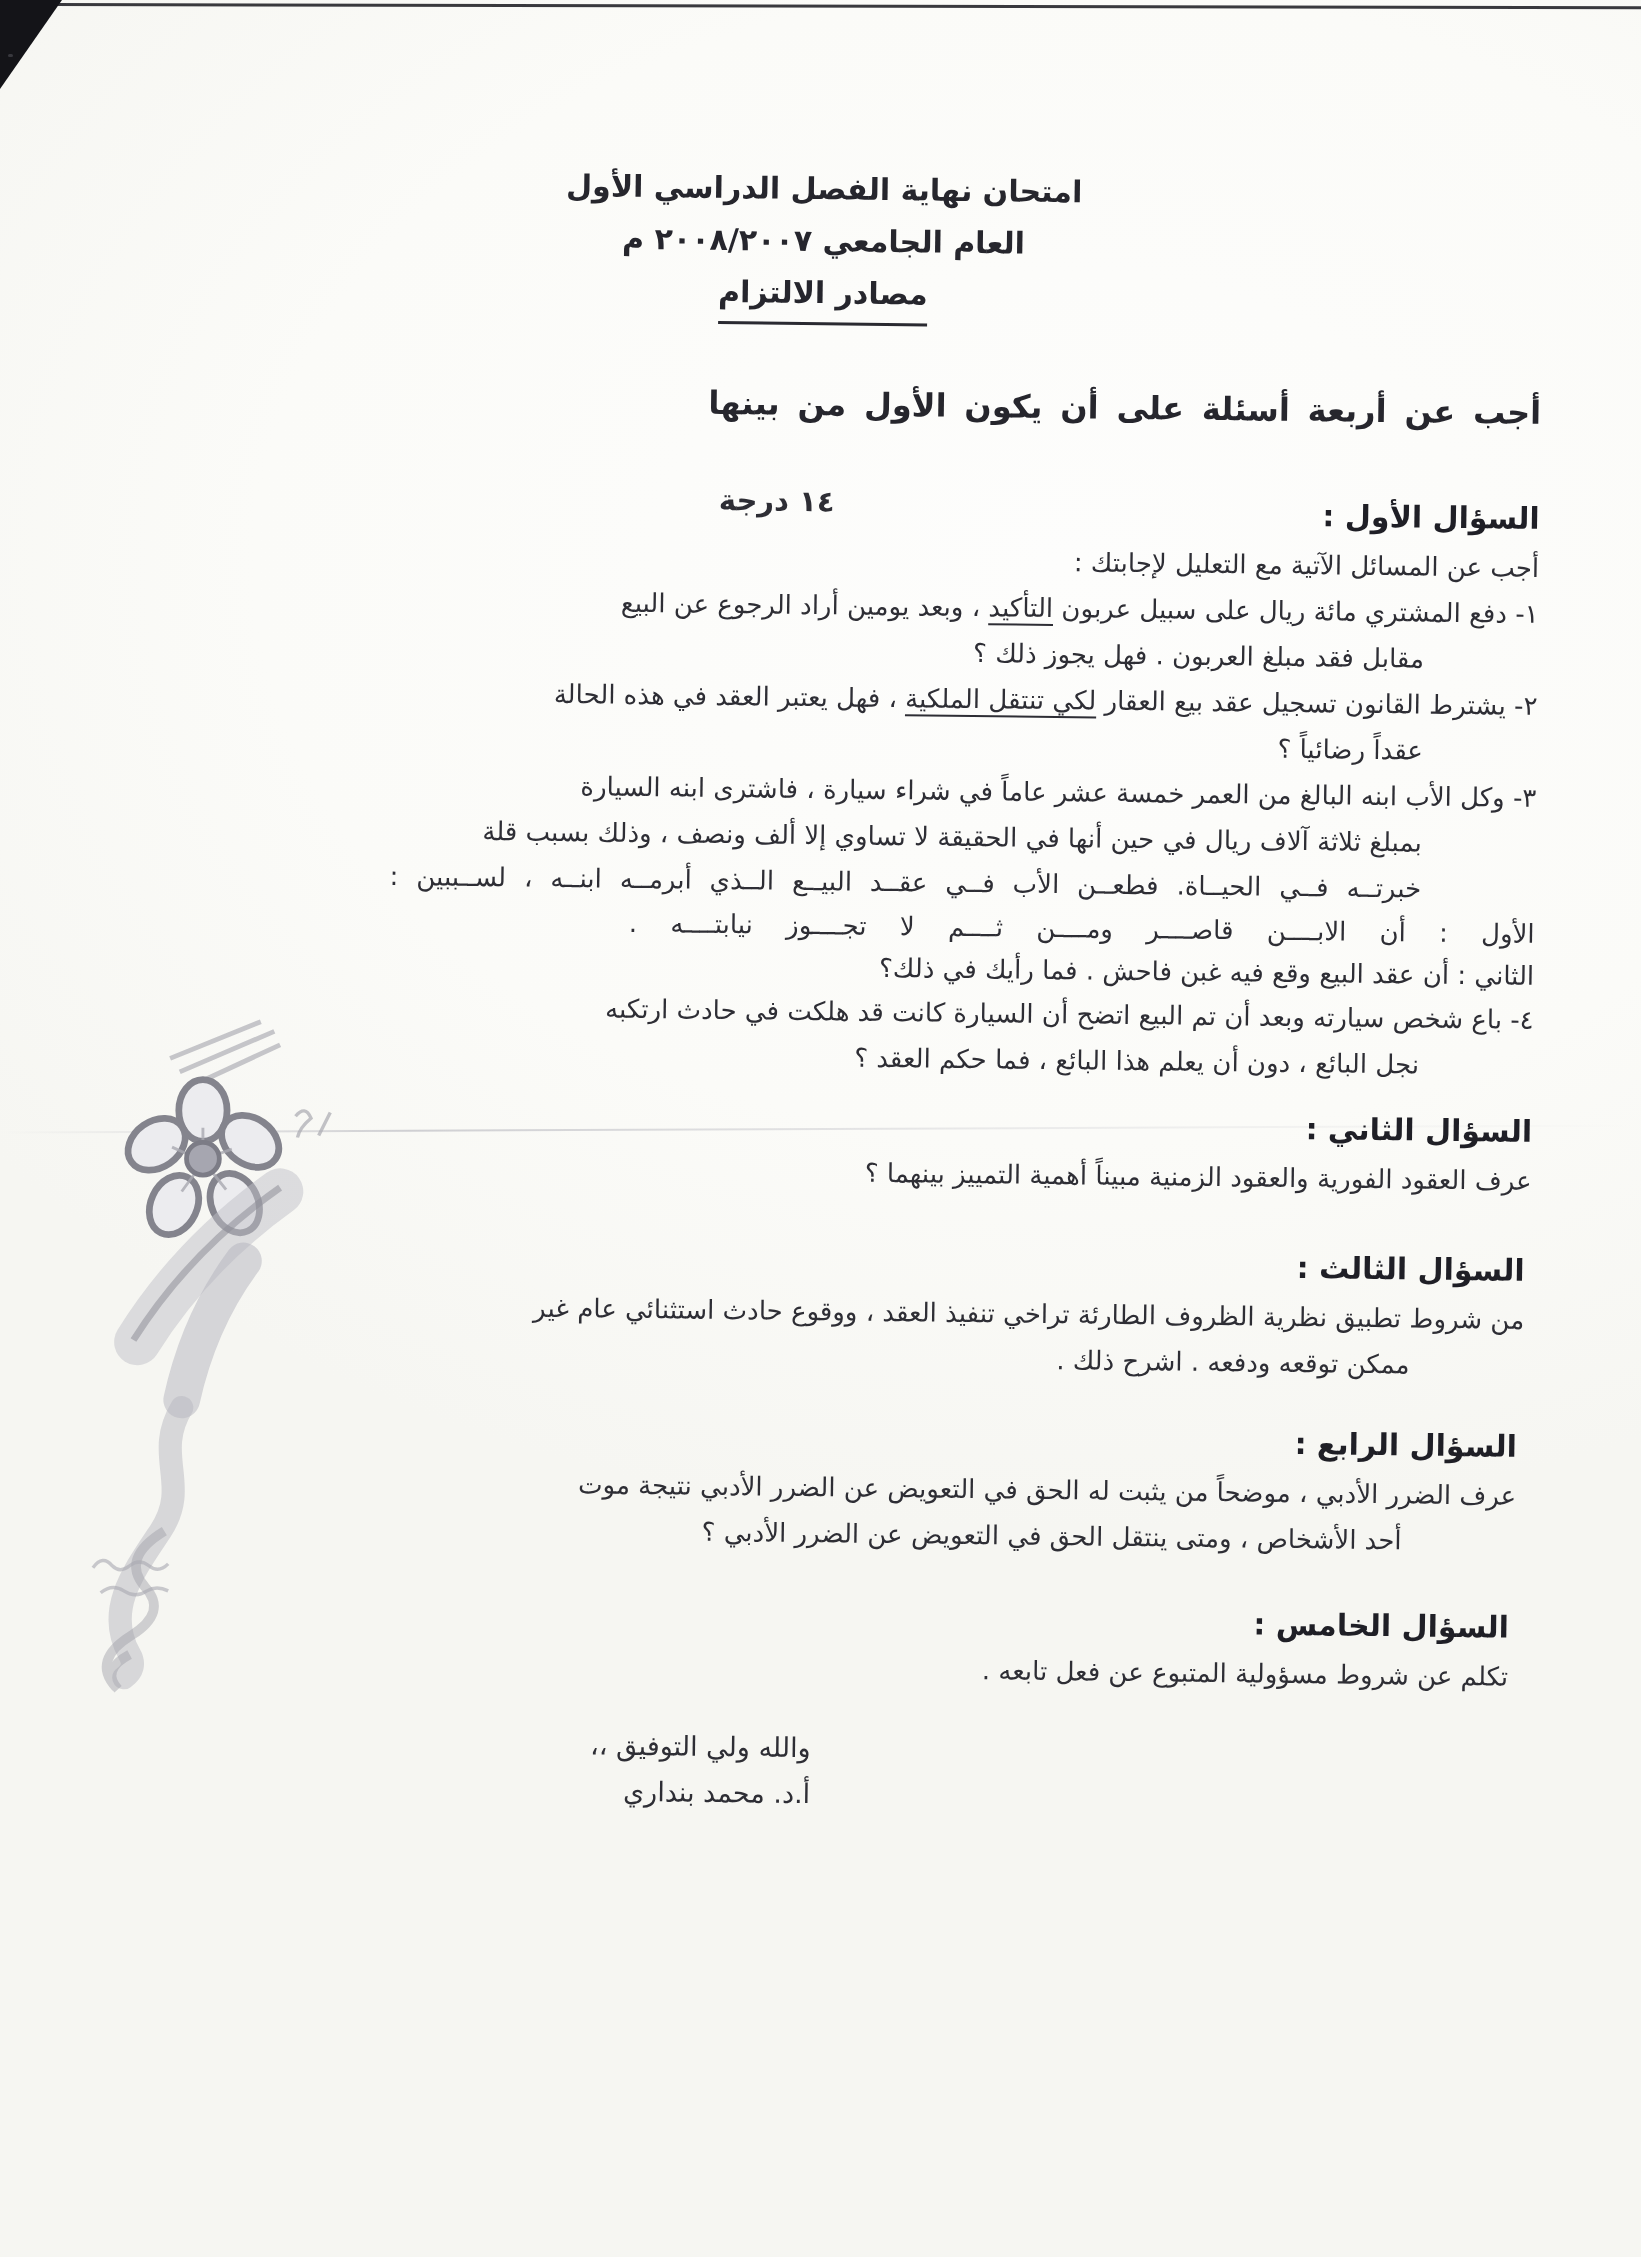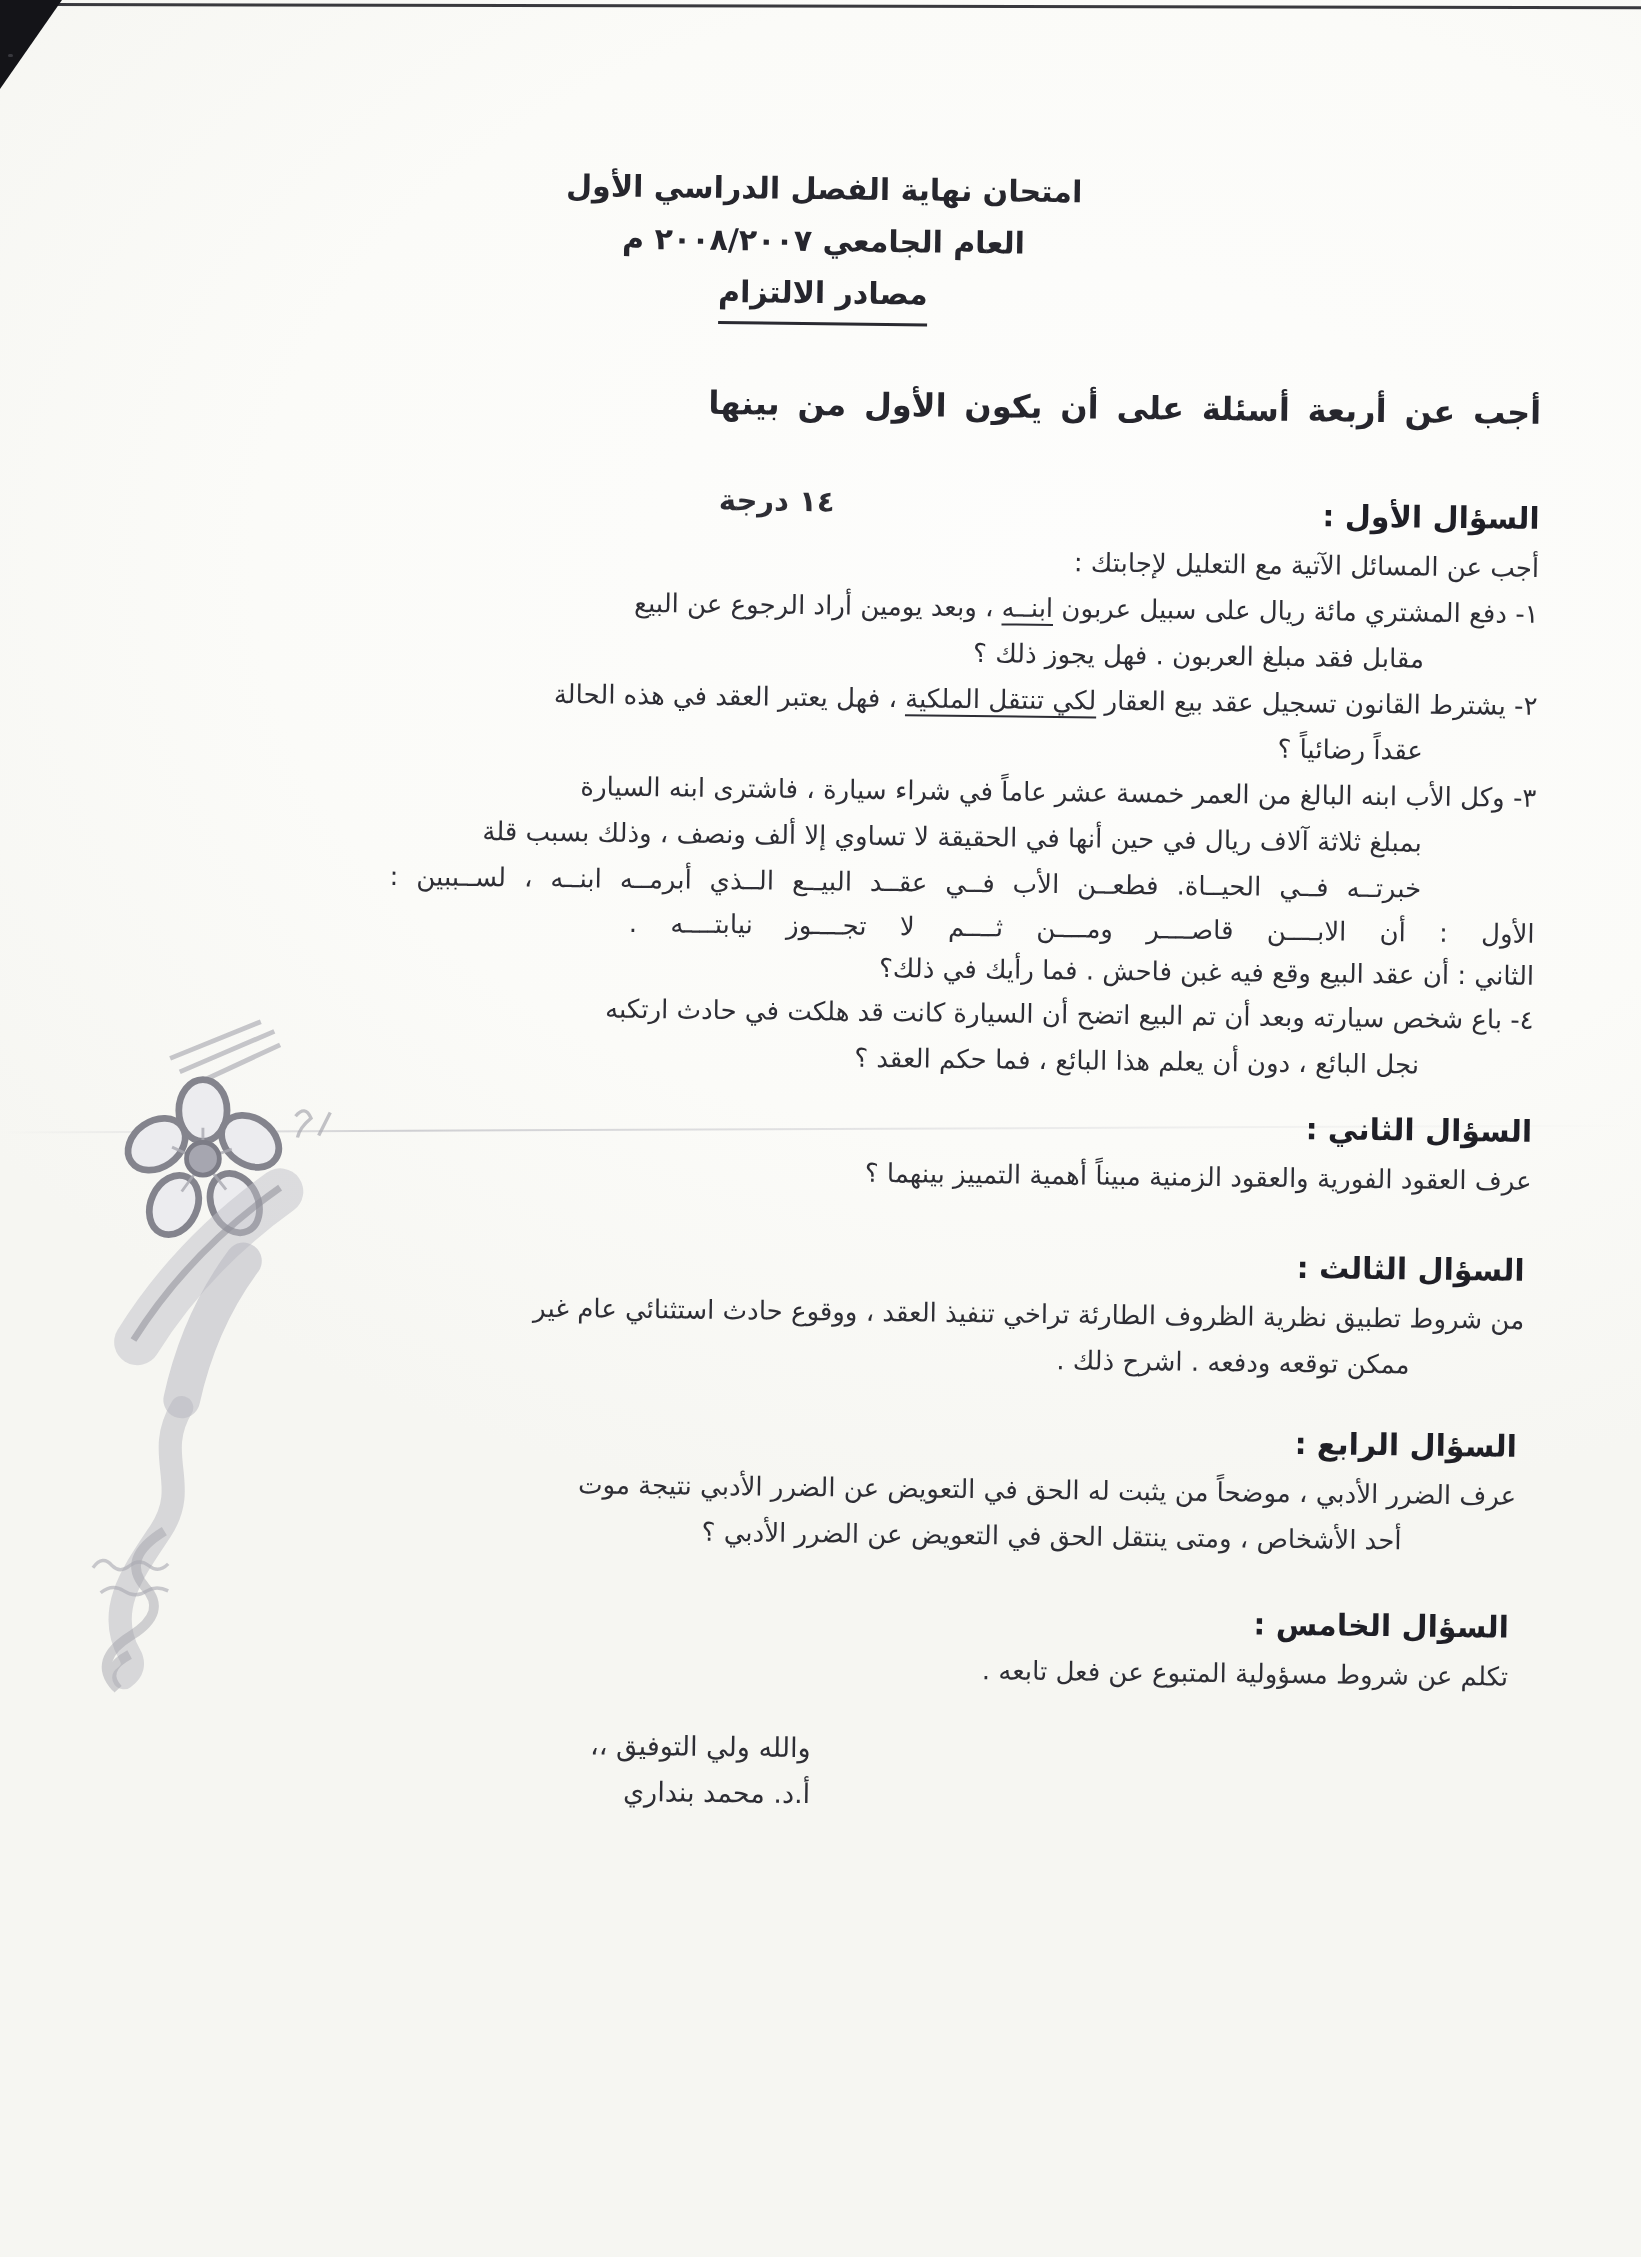--- a/index.html
+++ b/index.html
@@ -107,21 +107,21 @@
 
     <p class="instruction">أجب عن أربعة أسئلة على أن يكون الأول من بينها</p>
 
     <section>
       <div class="q1row">
         <span class="qhead">السؤال الأول :</span>
         <span class="points">١٤ درجة</span>
       </div>
       <p class="ln">أجب عن المسائل الآتية مع التعليل لإجابتك :</p>
 
-      <p class="ln"><span>١- دفع المشتري مائة ريال على سبيل عربون </span><span class="u">ابنــه</span><span> ، وبعد يومين أراد الرجوع عن البيع</span></p>
+      <p class="ln"><span>١- دفع المشتري مائة ريال على سبيل عربون </span><span class="u">التأكيد</span><span> ، وبعد يومين أراد الرجوع عن البيع</span></p>
       <p class="ln cont">مقابل فقد مبلغ العربون . فهل يجوز ذلك ؟</p>
 
       <p class="ln"><span>٢- يشترط القانون تسجيل عقد بيع العقار </span><span class="u">لكي تنتقل الملكية</span><span> ، فهل يعتبر العقد في هذه الحالة</span></p>
       <p class="ln cont">عقداً رضائياً ؟</p>
 
       <p class="ln">٣- وكل الأب ابنه البالغ من العمر خمسة عشر عاماً في شراء سيارة ، فاشترى ابنه السيارة</p>
       <p class="ln cont">بمبلغ ثلاثة آلاف ريال في حين أنها في الحقيقة لا تساوي إلا ألف ونصف ، وذلك بسبب قلة</p>
       <p class="ln cont sp10">خبرتــه فــي الحيــاة. فطعــن الأب فــي عقــد البيــع الــذي أبرمــه ابنــه ، لســببين :</p>
       <p class="ln tight sp26">الأول : أن الابــــن قاصــــر ومــــن ثــــم لا تجــــوز نيابتــــه .</p>
       <p class="ln tight">الثاني : أن عقد البيع وقع فيه غبن فاحش . فما رأيك في ذلك؟</p>

